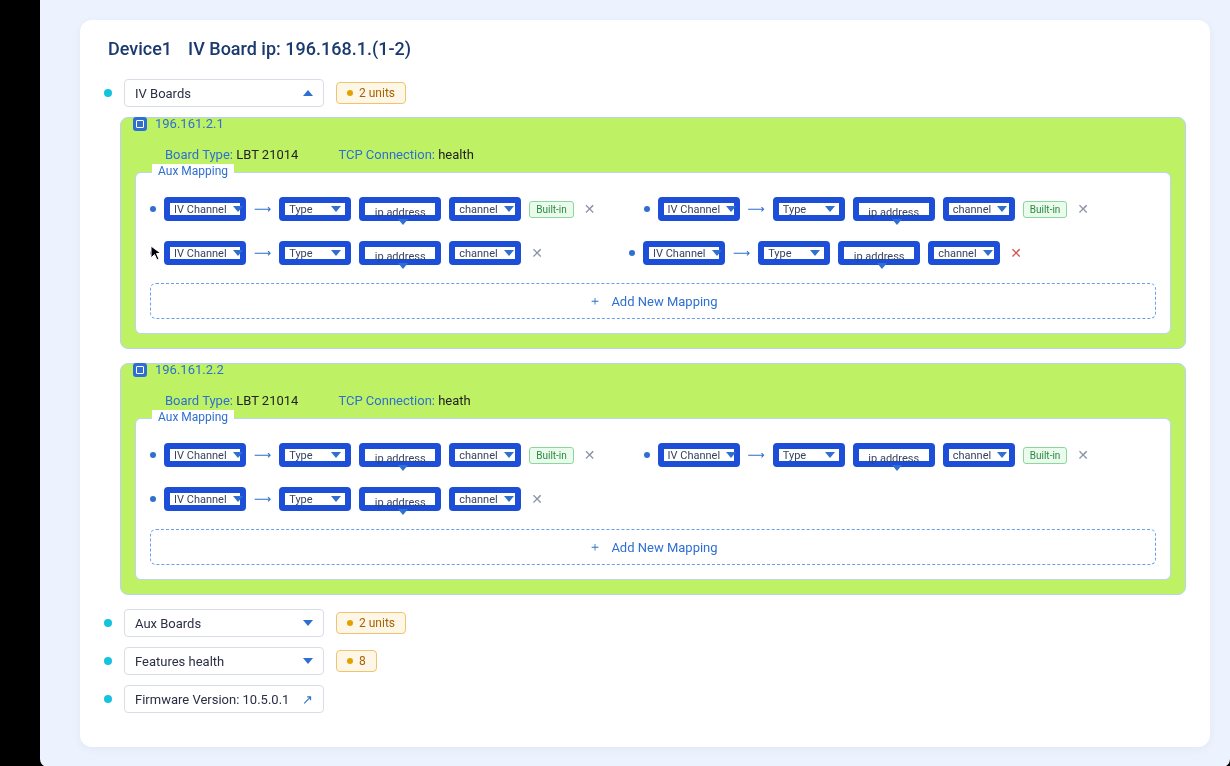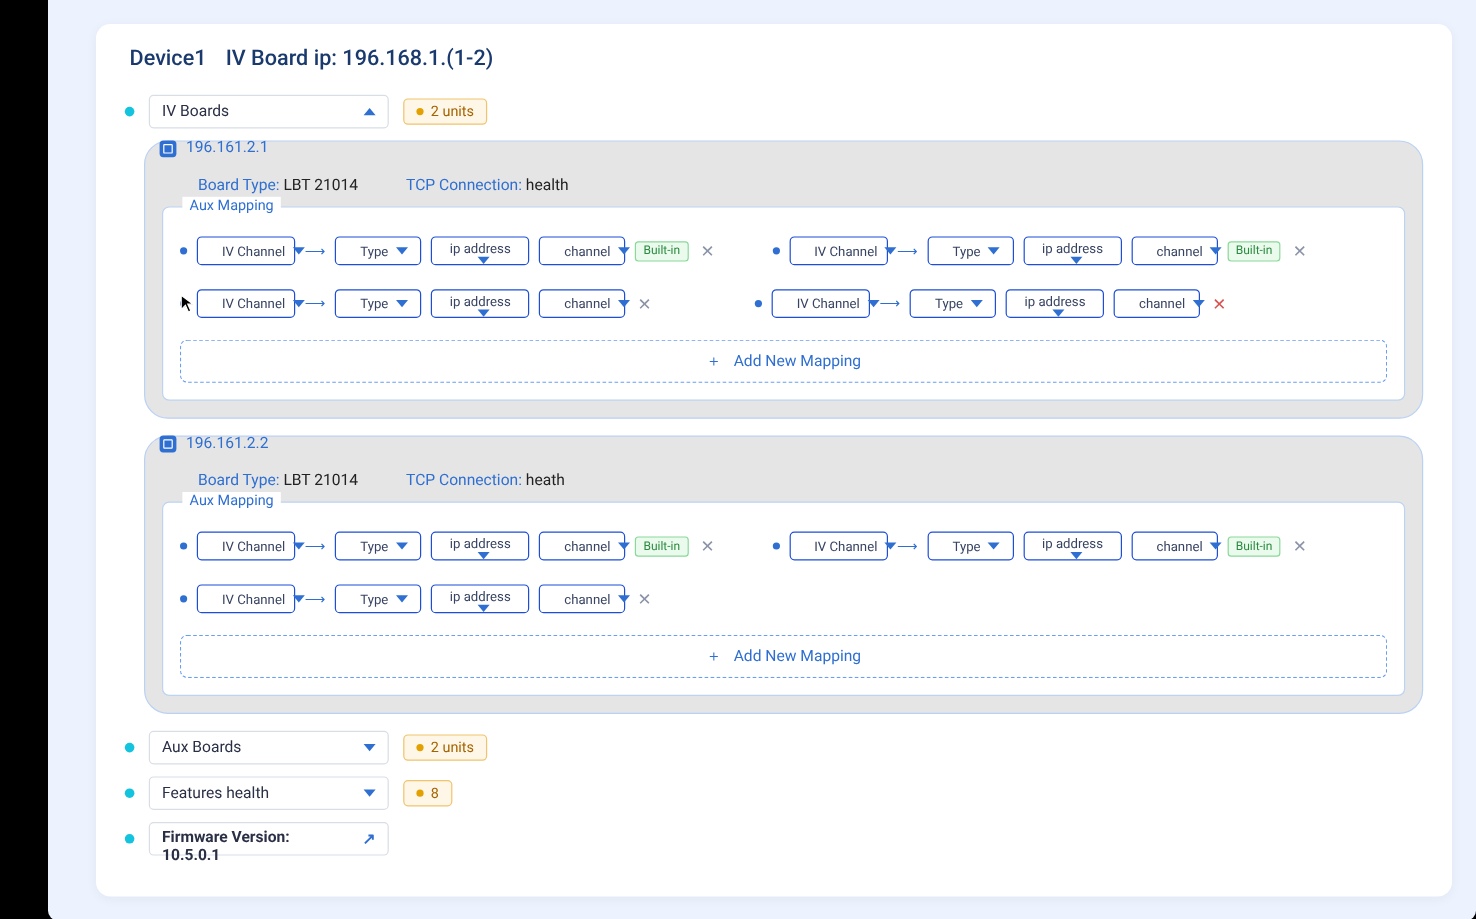--- a/index.html
+++ b/index.html
@@ -55,21 +55,21 @@
   .caret { width:0;height:0;border-left:5px solid transparent;border-right:5px solid transparent; }
   .caret.down { border-top:6px solid #2f6fd1; }
   .caret.up { border-bottom:6px solid #2f6fd1; }
   .badge-orange {
     display:inline-flex; align-items:center; gap:6px;
     border:1px solid #f0c36d; background:#fef6e6; color:#a56300;
     font-size:12px; padding:3px 10px; border-radius:4px;
   }
   .od { width:6px;height:6px;border-radius:50%;background:#e2a100;}
   .panel {
-    background:#e5e5e5; border:1px solid #b9d1f4; border-radius:20px;
+    background:#bef264; border:1px solid #b9d1f4; border-radius:8px;
     padding:0 0 14px 0; margin: 6px 0 14px 16px;
     position:relative;
   }
   .panel-header {
     display:flex; align-items:center; gap:8px;
     font-size:13px; color:#2f6fd1; padding: 8px 0 6px 12px;
     position:relative; top:-10px;
   }
   .panel-header .chip-icon {
     width:14px;height:14px;background:#2f6fd1;border-radius:3px;display:flex;align-items:center;justify-content:center;
@@ -88,22 +88,22 @@
     font-size:12px; color:#2f6fd1;
   }
   .map-row {
     display:flex; align-items:center; flex-wrap:nowrap; gap:8px;
     padding:8px 0;
   }
   .map-grid { display:flex; flex-direction:column; gap:4px; margin-top:8px;}
   .blue-dot { width:6px;height:6px;border-radius:50%;background:#2f6fd1;flex:none;}
   .dd {
     display:flex; align-items:center; justify-content:space-between;
-    border:1px solid #1d4ed8; border-radius:4px; background:#fff;
-    padding:3px 20px; font-size:11px; color:#374362; height:24px; cursor:pointer;
+    border:6px solid #1d4ed8; border-radius:4px; background:#fff;
+    padding:3px 4px; font-size:11px; color:#374362; height:24px; cursor:pointer;
     white-space:nowrap;
   }
   .dd .caret { margin-left:6px;}
   .dd.iv { width:82px;}
   .dd.type { width:72px;}
   .dd.ip { width:82px;flex-direction:column;}
   .dd.ch { width:72px;}
   .link-icon { color:#2f6fd1; font-size:12px; padding:0 0px;}
   .builtin {
     border:1px solid #8ad89a; background:#eafbee; color:#2a8a3e;
@@ -112,23 +112,23 @@
   .x-btn { color:#8b93a7; font-size:14px; cursor:pointer; padding:0 2px;}
   .x-btn.red { color:#d9534f;}
   .gap-col { width:30px;}
   .add-row {
     margin-top:10px;
     border:1.5px dashed #6a9ef0; border-radius:6px;
     color:#2f6fd1; font-size:13px; display:flex;align-items:center;justify-content:center;
     gap:10px; padding:8px; cursor:pointer;
   }
   .fw-row {
-    display:flex;align-items:flex-start;gap:10px;
+    display:flex;align-items:center;gap:10px;
     border:1px solid #d8dde6;border-radius:4px;background:#fff;
-    padding:5px 10px;font-size:13px;color:#2a2f45;height:28px;font-weight:bold;
+    padding:5px 10px;font-size:13px;color:#2a2f45;height:28px;
   }
   .openlink{color:#2f6fd1;font-size:13px;}
   .cursor {
     position:absolute; width:16px;height:16px;
   }
   .cursor svg{width:16px;height:16px;}
   .bottom-shadow {
     position:absolute;left:80px;right:40px;top:680px;height:60px;
     background:radial-gradient(ellipse at center, rgba(0,0,0,0.4), transparent 70%);
     filter:blur(10px);

